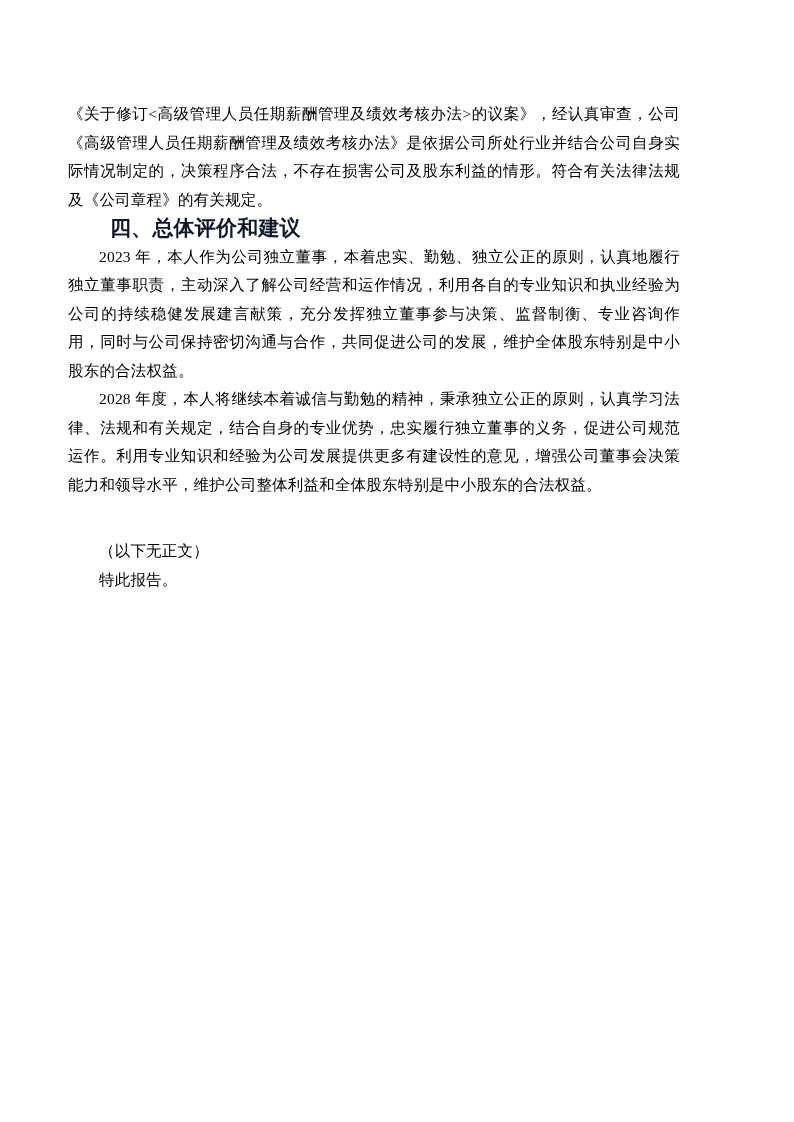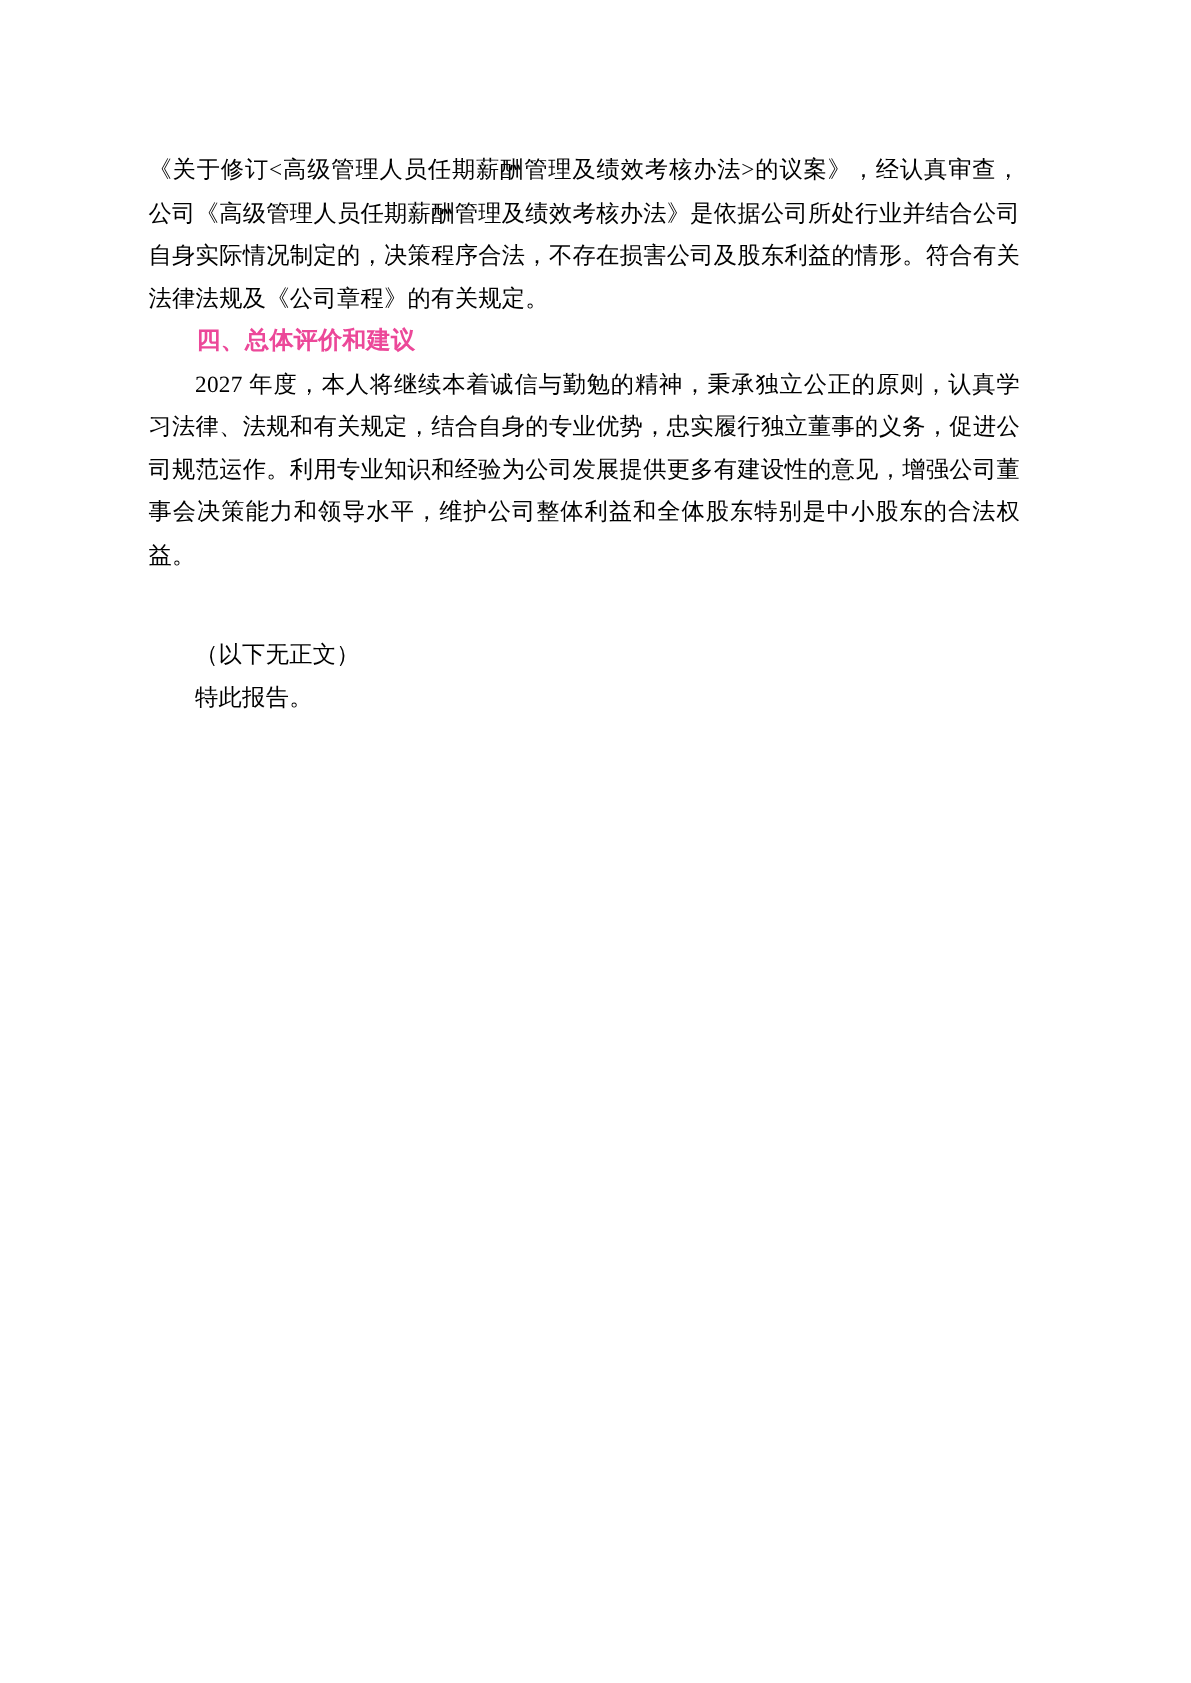--- a/index.html
+++ b/index.html
@@ -7,59 +7,60 @@
     padding: 0;
     background: #ffffff;
   }
   .page {
     position: relative;
     width: 794px;
     height: 1122px;
     margin: 0 auto;
     background: #ffffff;
     box-sizing: border-box;
-    padding: 100px 114px 0 99px;
+    padding: 100px 114px 0 68px;
     overflow: hidden;
     border-radius: 31px;
   }
   .body-text {
     margin: 0;
     font-family: "Liberation Serif", "DejaVu Serif", serif;
     font-size: 15.5px;
     line-height: 28.5px;
     color: #000000;
     text-align: justify;
     text-justify: inter-ideograph;
     letter-spacing: 0.2px;
   }
   .indent {
     text-indent: 2em;
   }
   .section-heading {
     margin: 0;
     font-family: "Liberation Sans", "DejaVu Sans", sans-serif;
     font-weight: 700;
-    font-size: 16px;
+    font-size: 21px;
     line-height: 28.5px;
-    color: #ec4899;
+    color: #0f172a;
     text-indent: 2em;
     letter-spacing: 0.2px;
   }
   .closing-note {
     margin-top: 38px;
   }
 </style>
 </head>
 <body>
 
 <div class="page">
   <p class="body-text">《关于修订&lt;高级管理人员任期薪酬管理及绩效考核办法&gt;的议案》，经认真审查，公司《高级管理人员任期薪酬管理及绩效考核办法》是依据公司所处行业并结合公司自身实际情况制定的，决策程序合法，不存在损害公司及股东利益的情形。符合有关法律法规及《公司章程》的有关规定。</p>
 
 
   <h2 class="section-heading">四、总体评价和建议</h2>
 
+  <p class="body-text indent">2023 年，本人作为公司独立董事，本着忠实、勤勉、独立公正的原则，认真地履行独立董事职责，主动深入了解公司经营和运作情况，利用各自的专业知识和执业经验为公司的持续稳健发展建言献策，充分发挥独立董事参与决策、监督制衡、专业咨询作用，同时与公司保持密切沟通与合作，共同促进公司的发展，维护全体股东特别是中小股东的合法权益。</p>
 
-  <p class="body-text indent">2027 年度，本人将继续本着诚信与勤勉的精神，秉承独立公正的原则，认真学习法律、法规和有关规定，结合自身的专业优势，忠实履行独立董事的义务，促进公司规范运作。利用专业知识和经验为公司发展提供更多有建设性的意见，增强公司董事会决策能力和领导水平，维护公司整体利益和全体股东特别是中小股东的合法权益。</p>
+  <p class="body-text indent">2028 年度，本人将继续本着诚信与勤勉的精神，秉承独立公正的原则，认真学习法律、法规和有关规定，结合自身的专业优势，忠实履行独立董事的义务，促进公司规范运作。利用专业知识和经验为公司发展提供更多有建设性的意见，增强公司董事会决策能力和领导水平，维护公司整体利益和全体股东特别是中小股东的合法权益。</p>
 
   <p class="body-text indent closing-note">（以下无正文）</p>
 
   <p class="body-text indent">特此报告。</p>
 </div>
 
 </body></html>

